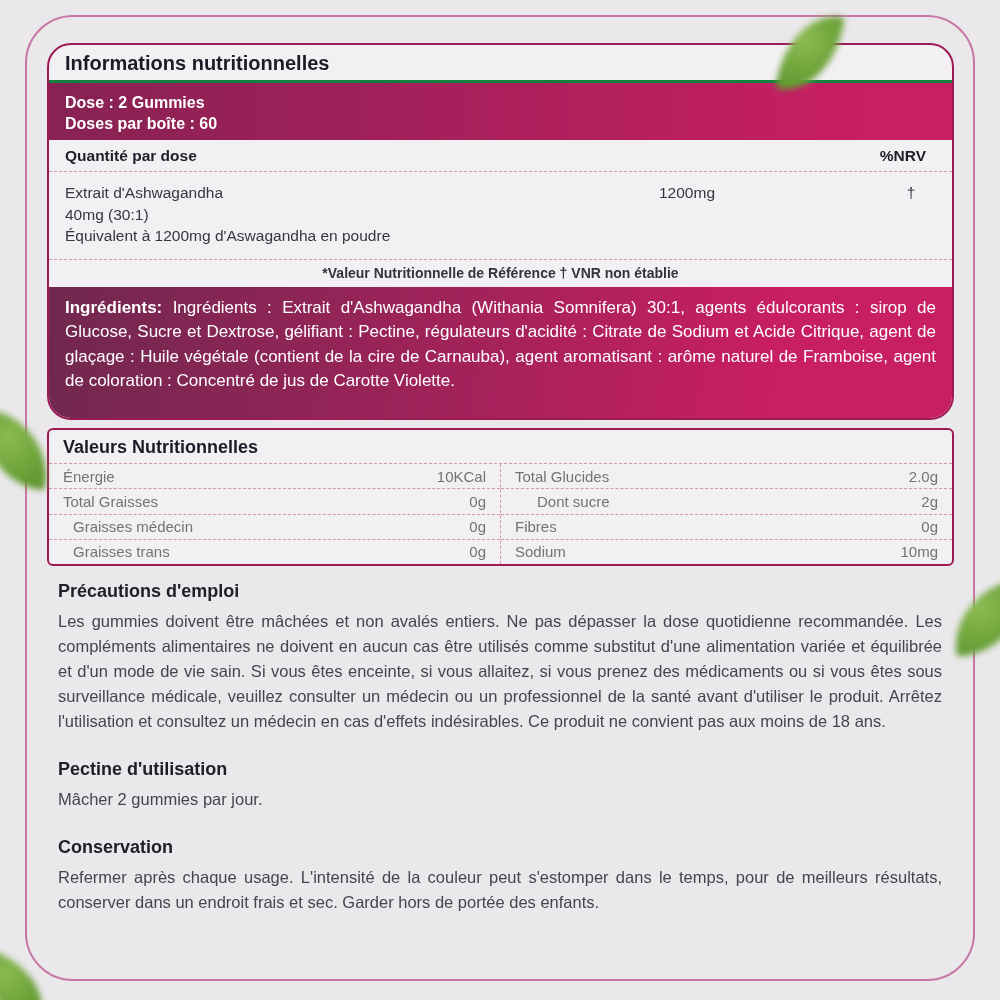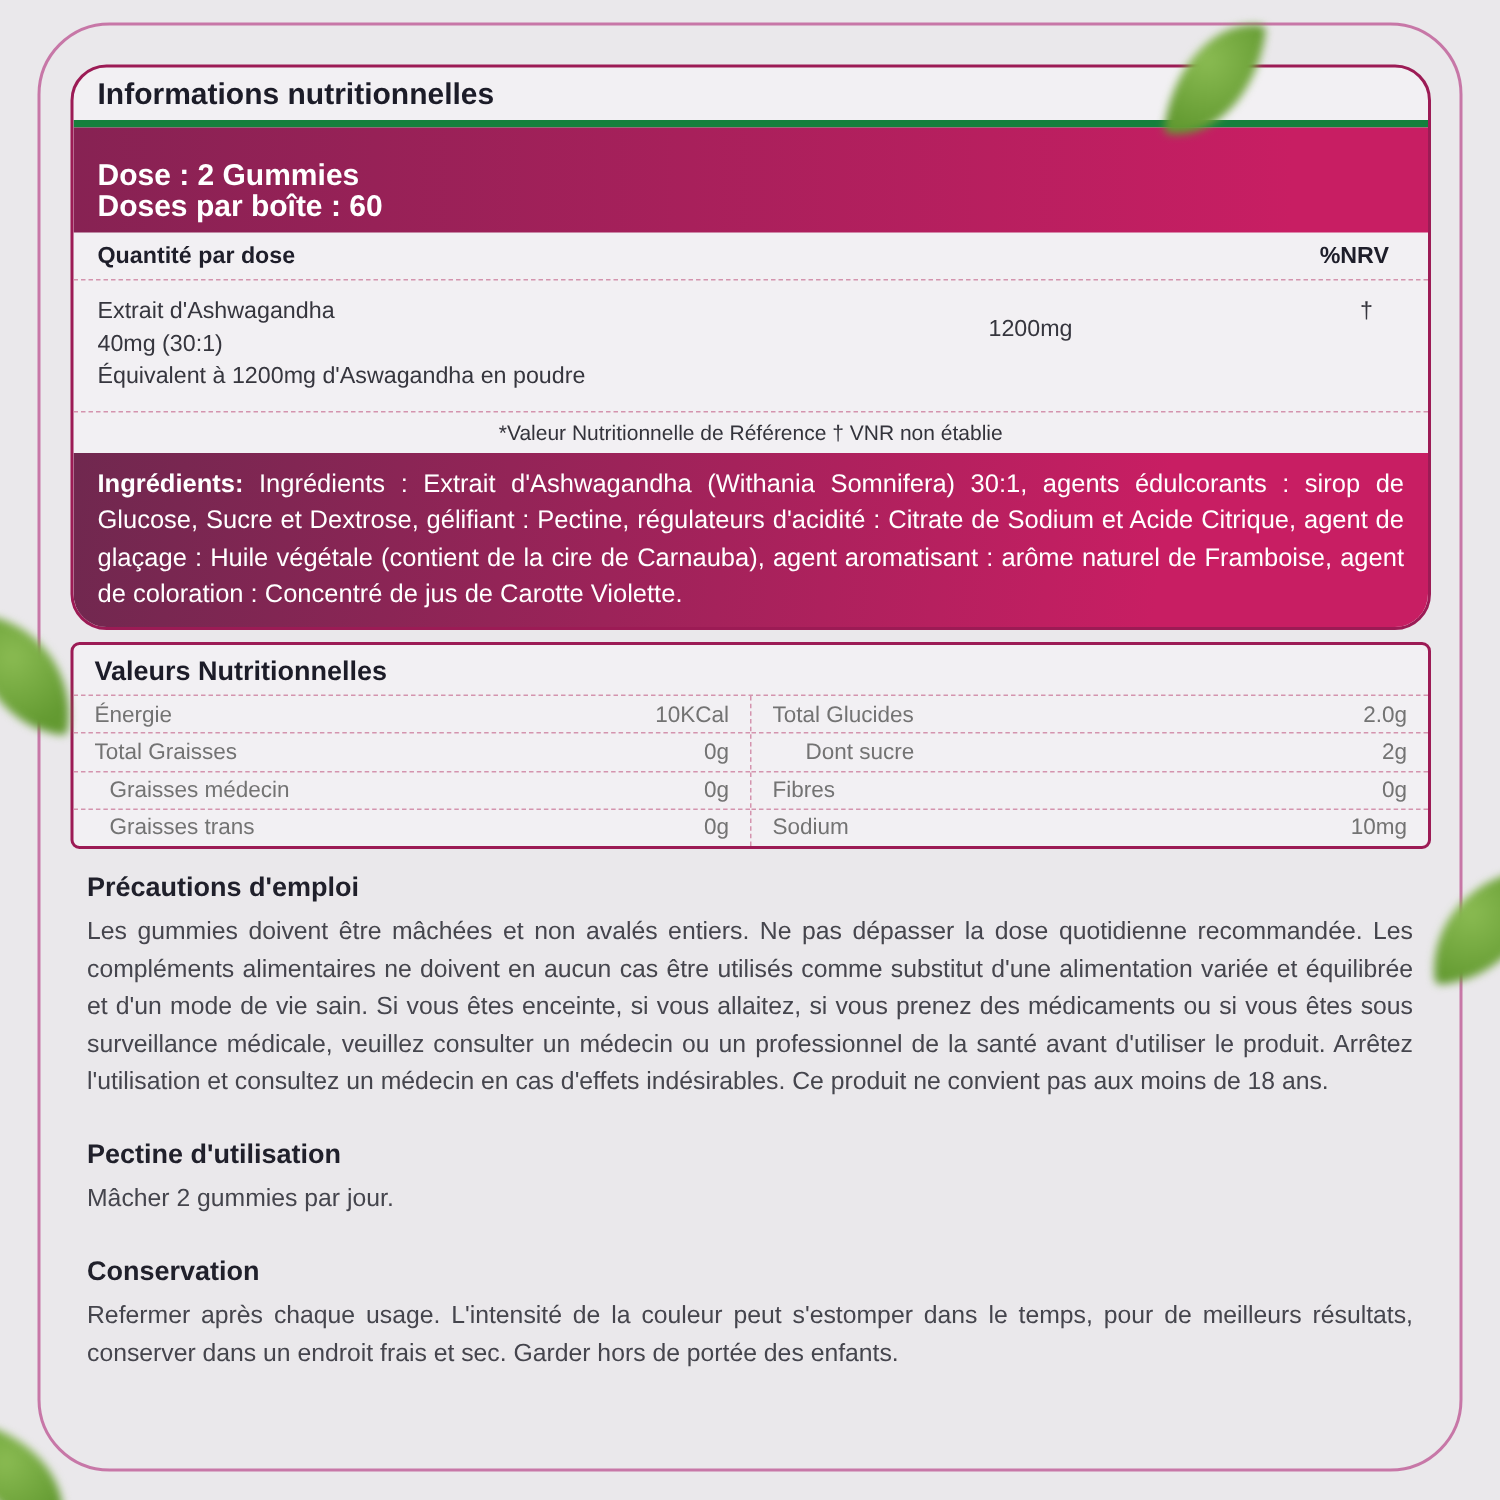--- a/index.html
+++ b/index.html
@@ -37,45 +37,46 @@
     border:2px solid var(--panel-border);
     overflow:hidden;
   }
   .info-panel{
     left:47px;top:43px;width:907px;height:377px;border-radius:24px;
     display:flex;flex-direction:column;
   }
   .panel-title{
     font-size:20px;font-weight:bold;color:#1c1c28;
     padding:7px 16px 5px 16px;
-    border-bottom:5px solid #15803d;
+    border-bottom:3px solid #15803d;
   }
   .dose-bar{
     background:linear-gradient(90deg,#872253 0%,var(--brand-magenta) 90%);
-    color:#ffffff;font-weight:bold;font-size:20px;line-height:21px;
-    padding:22px 16px 6px 16px;
+    color:#ffffff;font-weight:bold;font-size:16px;line-height:21px;
+    padding:9px 16px 6px 16px;
   }
   .col-headers{
     display:flex;justify-content:space-between;align-items:center;
     font-weight:bold;font-size:15.5px;color:#1e1e2a;
     padding:7px 26px 6px 16px;
   }
   .dashed{border-bottom:1.5px dashed var(--dashed-line);}
   .supplement-row{
     display:flex;align-items:flex-start;
     padding:10px 16px 12px 16px;font-size:15.5px;color:#36363e;
     line-height:21.5px;
     gap:17px;
   }
   .supp-name{flex:0 0 577px;white-space:pre-line;}
-  .supp-amount{flex:0 0 210px;margin-top:12px;}
+  .supp-amount{flex:0 0 210px;}
   .supp-nrv{flex:1;text-align:center;}
   .footnote{
     text-align:center;font-size:14px;color:#33333b;
     padding:5px 10px 6px 10px;
+    font-weight:bold;
   }
   .ingredients{
     flex:1;
     background:linear-gradient(97deg,var(--brand-dark-plum) 0%,var(--brand-magenta) 80%);
     color:#ffffff;font-size:17px;line-height:24.5px;
     padding:9px 16px 10px 16px;text-align:justify;
   }
   .ingredients b{font-weight:bold;}
 
   

